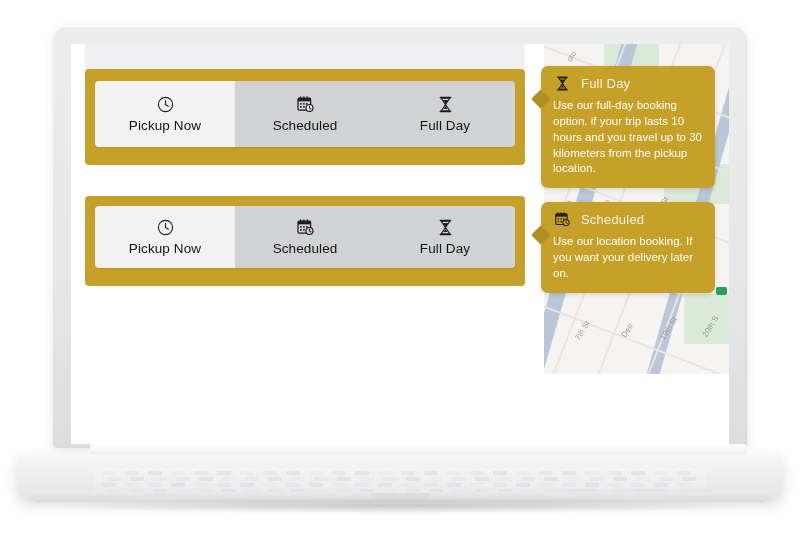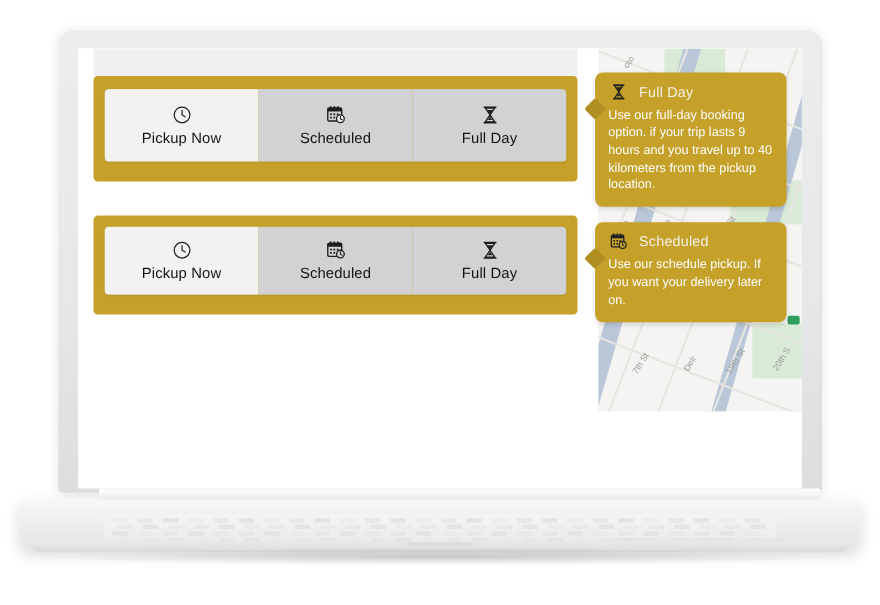--- a/index.html
+++ b/index.html
@@ -175,21 +175,21 @@
             <svg width="17" height="17" viewBox="0 0 24 24">
               <rect x="4.6" y="2.2" width="14.8" height="1.9" rx=".6" fill="#222"></rect>
               <rect x="4.6" y="19.9" width="14.8" height="1.9" rx=".6" fill="#222"></rect>
               <path d="M6.6 4.1h10.8L12 12l5.4 7.9H6.6L12 12z" fill="none" stroke="#222" stroke-width="1.5" stroke-linejoin="round"></path>
               <path d="M8.6 6.2h6.8L12 11.2z" fill="#222"></path>
               <path d="M9.4 17.8h5.2L12 14.1z" fill="#222"></path>
             </svg>
           </span>
           <span class="tip-title">Full Day</span>
         </div>
-        <div class="tip-body">Use our full-day booking option. if your trip lasts 9 hours and you travel up to 40 kilometers from the pickup location.</div>
+        <div class="tip-body">Use our full-day booking option. if your trip lasts 10 hours and you travel up to 30 kilometers from the pickup location.</div>
       </div>
 
       <div class="gold-wrap" style="left:14px;top:152px;width:440px;height:90px;">
         <div class="seg" style="left:10px;top:10px;width:420px;height:62px;position:absolute;">
 
           <div class="seg-btn active">
             <span class="seg-ico">
               <svg width="19" height="19" viewBox="0 0 24 24" fill="none" stroke="#1d1d1f" stroke-width="1.4">
                 <circle cx="12" cy="12" r="9"></circle>
                   <path d="M12 6.8V12l3.6 2.1" stroke-linecap="round"></path>
@@ -247,21 +247,21 @@
               <rect x="9" y="10.2" width="2" height="2" fill="#222"></rect>
               <rect x="12.8" y="10.2" width="2" height="2" fill="#222"></rect>
               <rect x="5.2" y="14" width="2" height="2" fill="#222"></rect>
               <rect x="9" y="14" width="2" height="2" fill="#222"></rect>
               <circle cx="17" cy="16.4" r="4.4" fill="#c5a12a" stroke="#222" stroke-width="1.5"></circle>
               <path d="M17 13.8V16.5l1.9 1.1" stroke="#222" stroke-width="1.3" fill="none" stroke-linecap="round"></path>
             </svg>
           </span>
           <span class="tip-title">Scheduled</span>
         </div>
-        <div class="tip-body">Use our schedule pickup. If you want your delivery later on.</div>
+        <div class="tip-body">Use our location booking. If you want your delivery later on.</div>
       </div>
 
     </div>
   </div>
 
   <div class="base">
     <div class="base-top"></div>
     <div class="base-body">
       <div class="keyboard" id="kb">
           <div class="key" style="left: 8px; top: 3px; width: 14px; opacity: 0.35;"></div>

